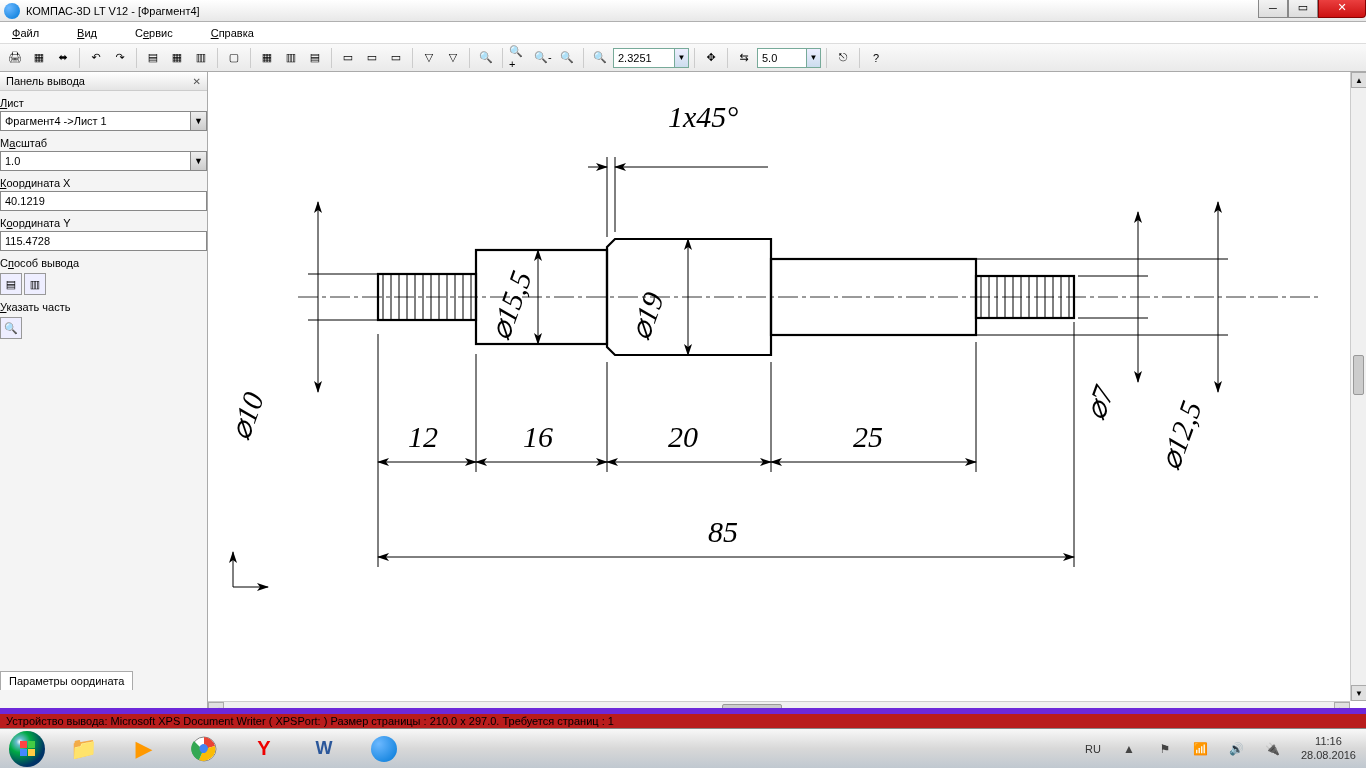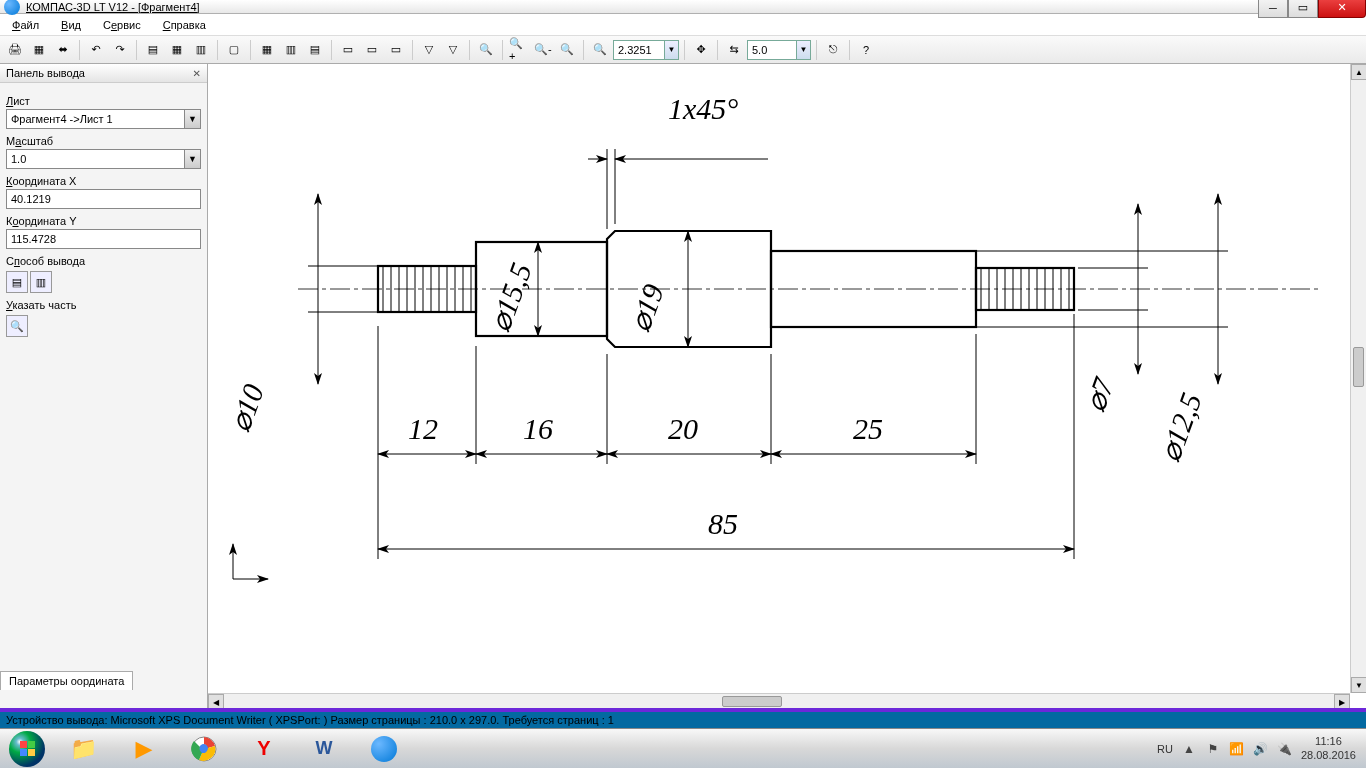--- a/index.html
+++ b/index.html
@@ -1,69 +1,69 @@
 <!DOCTYPE html>
 <html><head>
 <meta charset="utf-8">
 <style>
   * { box-sizing: border-box; margin: 0; padding: 0; }
   body { font-family: Tahoma, sans-serif; font-size: 11px; background: #fff; width: 1366px; height: 768px; overflow: hidden; position: relative; }
   
-  .titlebar { height: 14px; background: linear-gradient(#fff, #e8e8e8); border-bottom: 1px solid #b0b0b0; display: flex; align-items: center; padding: 0 4px; text-decoration: underline; }
+  .titlebar { height: 22px; background: linear-gradient(#fff, #e8e8e8); border-bottom: 1px solid #b0b0b0; display: flex; align-items: center; padding: 0 4px; }
   .titlebar .app-icon { width: 16px; height: 16px; border-radius: 50%; background: radial-gradient(circle at 30% 30%, #6BB8FF, #0078D7); margin-right: 6px; }
   .titlebar .title { flex: 1; color: #000; }
   .window-controls { display: flex; gap: 0; position: absolute; right: 0; top: -2px; }
   .wc-btn { width: 30px; height: 20px; border: 1px solid #888; border-top: none; background: linear-gradient(#f5f5f5,#ddd); display: flex; align-items: center; justify-content: center; }
   .wc-close { width: 48px; background: linear-gradient(#e44,#c11); color: #fff; border-color: #800; border-top-right-radius: 0; border-bottom-right-radius: 4px; }
   
-  .menubar { height: 22px; display: flex; align-items: center; padding: 0 6px; gap: 10px; border-bottom: 1px solid #ddd; }
+  .menubar { height: 22px; display: flex; align-items: center; padding: 0 6px; gap: 26px; border-bottom: 1px solid #ddd; }
   .menu-item { padding: 2px 6px; cursor: default; }
   .menu-item span.u { text-decoration: underline; }
   
   .toolbar { height: 28px; border-bottom: 1px solid #aaa; background: linear-gradient(#fafafa,#eaeaea); display: flex; align-items: center; padding: 0 4px; gap: 2px; }
   .tb-btn { width: 22px; height: 22px; border: 1px solid transparent; display: flex; align-items: center; justify-content: center; }
   .tb-sep { width: 1px; height: 20px; background: #ccc; margin: 0 3px; }
-  .tb-input { width: 52px; height: 20px; border: 1px solid #7a9; font-size: 11px; padding: 0 4px; background: #fff; }
+  .tb-input { width: 62px; height: 20px; border: 1px solid #7a9; font-size: 11px; padding: 0 4px; background: #fff; }
   .tb-combo { display: flex; }
   .tb-dd { width: 14px; height: 20px; border: 1px solid #7a9; border-left: none; background: linear-gradient(#eef,#cde); font-size: 8px; display:flex; align-items:center; justify-content:center; }
   
   .main-area { display: flex; height: 645px; }
   
   .prop-panel { width: 208px; border-right: 1px solid #aaa; background: #f4f4f4; display: flex; flex-direction: column; }
   .prop-header { background: linear-gradient(#fff,#e4e4e4); padding: 3px 6px; border-bottom: 1px solid #ccc; display:flex; align-items:center; justify-content:space-between; }
   .prop-close { font-size: 10px; color: #555; }
-  .prop-body { padding: 6px; flex: 1; }
+  .prop-body { padding: 0; flex: 1; }
   .prop-label { margin-top: 6px; margin-bottom: 2px; }
   .prop-label span.u { text-decoration: underline; }
   .prop-field { width: 100%; height: 20px; border: 1px solid #888; background: #fff; font-size: 11px; padding: 0 4px; }
   .prop-combo { display: flex; }
   .prop-combo .prop-field { flex: 1; }
   .prop-combo .dd { width: 16px; height: 20px; border: 1px solid #888; border-left: none; background: linear-gradient(#eee,#ccc); font-size: 9px; display:flex; align-items:center; justify-content:center; }
   .prop-icons { display: flex; gap: 2px; margin-top: 4px; }
   .prop-icon-btn { width: 22px; height: 22px; border: 1px solid #999; background: #eef; display:flex; align-items:center; justify-content:center; }
   .prop-tab { position: absolute; bottom: 78px; left: 0; padding: 3px 8px; border: 1px solid #aaa; border-bottom: none; background: #fff; font-size: 11px; }
   
   .canvas-area { flex: 1; position: relative; background: #fff; overflow: hidden; }
   .canvas-area .scrollbar-v { position: absolute; right: 0; top: 0; bottom: 16px; width: 16px; background: #f0f0f0; border-left: 1px solid #ccc; }
   .canvas-area .scrollbar-h { position: absolute; left: 0; right: 16px; bottom: 0; height: 16px; background: #f0f0f0; border-top: 1px solid #ccc; }
   .sb-thumb-v { position: absolute; left: 2px; right: 2px; top: 45%; height: 40px; background: #ccc; border: 1px solid #999; border-radius: 2px; }
   .sb-thumb-h { position: absolute; top: 2px; bottom: 2px; left: 45%; width: 60px; background: #ccc; border: 1px solid #999; border-radius: 2px; }
   .sb-arrow { position: absolute; width: 16px; height: 16px; background: #e0e0e0; border: 1px solid #aaa; font-size: 8px; display:flex; align-items:center; justify-content:center; }
   
   .drawing { position: absolute; left: 0; top: 0; }
   
-  .statusbar { height: 20px; background: #0369a1; border-top: 4px solid #6d28d9; padding: 2px 6px; font-size: 11px; display: flex; align-items: center; position: absolute; bottom: 40px; left: 0; right: 0; }
+  .statusbar { height: 20px; background: #b91c1c; border-top: 6px solid #6d28d9; padding: 2px 6px; font-size: 11px; display: flex; align-items: center; position: absolute; bottom: 40px; left: 0; right: 0; }
   
   .taskbar { position: absolute; bottom: 0; left: 0; right: 0; height: 40px; background: linear-gradient(#f8f8f8, #d8d8d8, #c0c8d0); border-top: 1px solid #888; display: flex; align-items: center; }
   .start-btn { width: 54px; height: 40px; display:flex; align-items:center; justify-content:center; }
   .start-orb { width: 36px; height: 36px; border-radius: 50%; background: radial-gradient(circle at 30% 30%, #fff 0%, #6bc 10%, #0a4 30%, #036 70%); display:flex; align-items:center; justify-content:center; }
   .win-flag { display: grid; grid-template-columns: 7px 7px; grid-template-rows: 7px 7px; gap: 1px; }
   .win-flag div:nth-child(1){background:#f44;} .win-flag div:nth-child(2){background:#4c4;} .win-flag div:nth-child(3){background:#48f;} .win-flag div:nth-child(4){background:#fc4;}
   .tb-app { width: 58px; height: 38px; border: 1px solid transparent; display:flex; align-items:center; justify-content:center; margin: 0 1px; }
-  .tray { margin-left: auto; display: flex; align-items: center; gap: 8px; padding: 0 10px; height: 100%; }
+  .tray { margin-left: auto; display: flex; align-items: center; gap: 20px; padding: 0 10px; height: 100%; }
   .tray-lang { font-size: 11px; color: #333; }
   .tray-icon { width: 16px; height: 16px; display:flex; align-items:center; justify-content:center; font-size: 12px; color: #444; }
   .tray-clock { font-size: 11px; text-align: center; line-height: 1.2; color: #333; }
   
   svg text { font-family: 'Times New Roman', serif; font-style: italic; }
 </style>
 </head>
 <body>
 
 <div class="titlebar">

